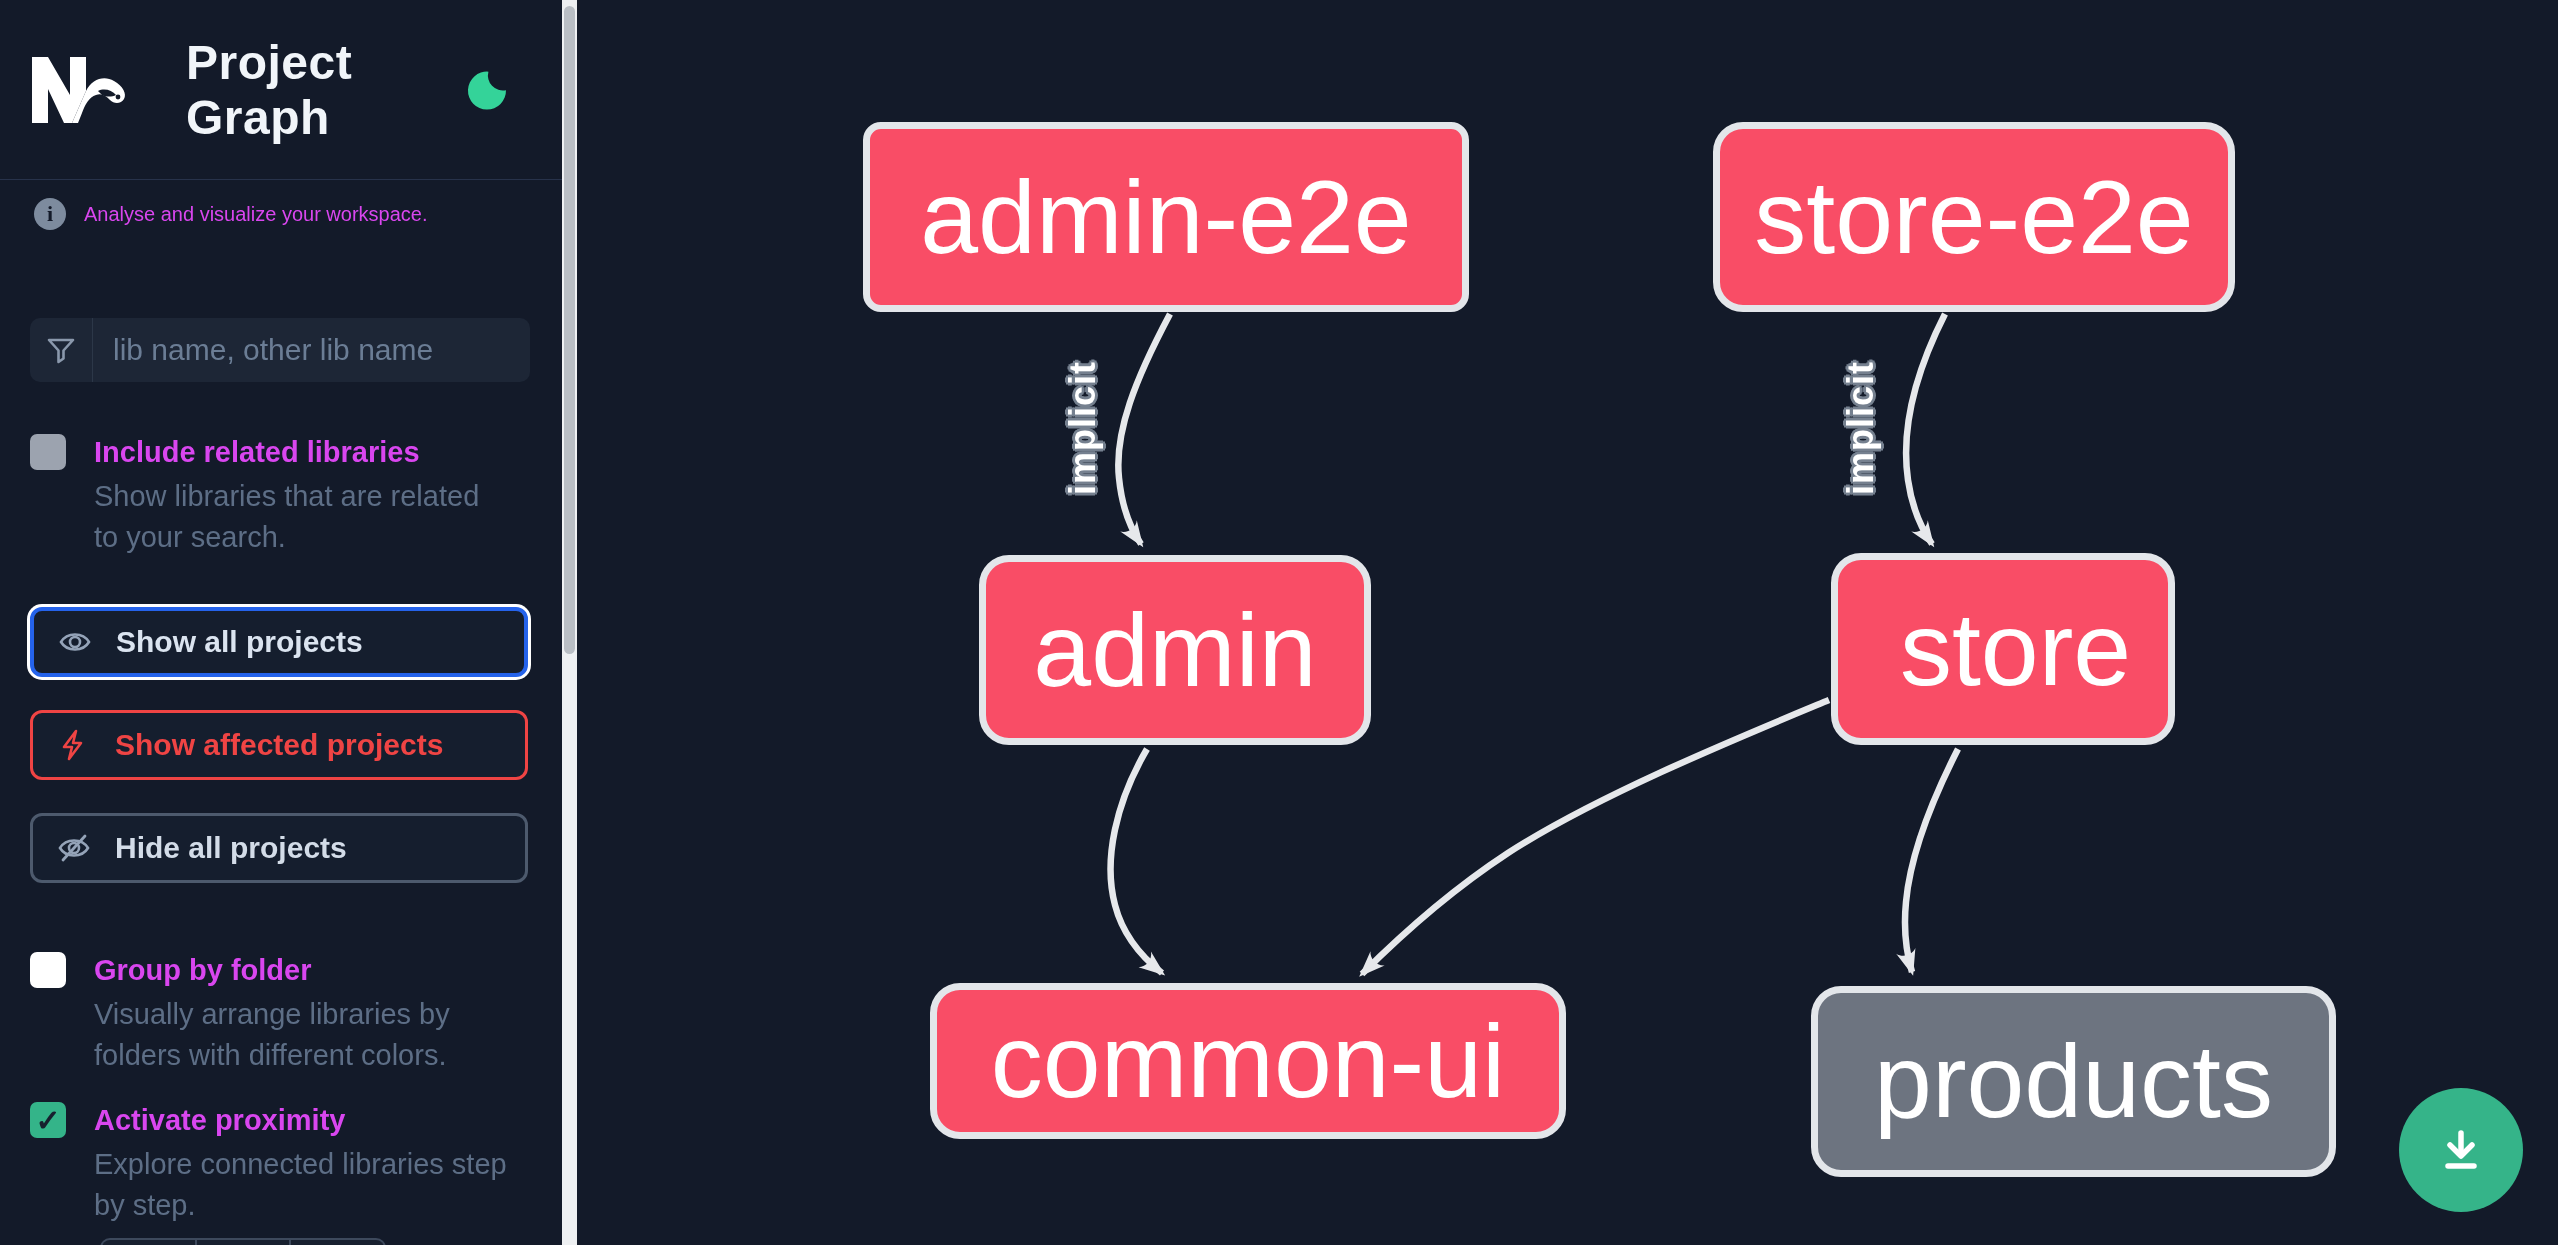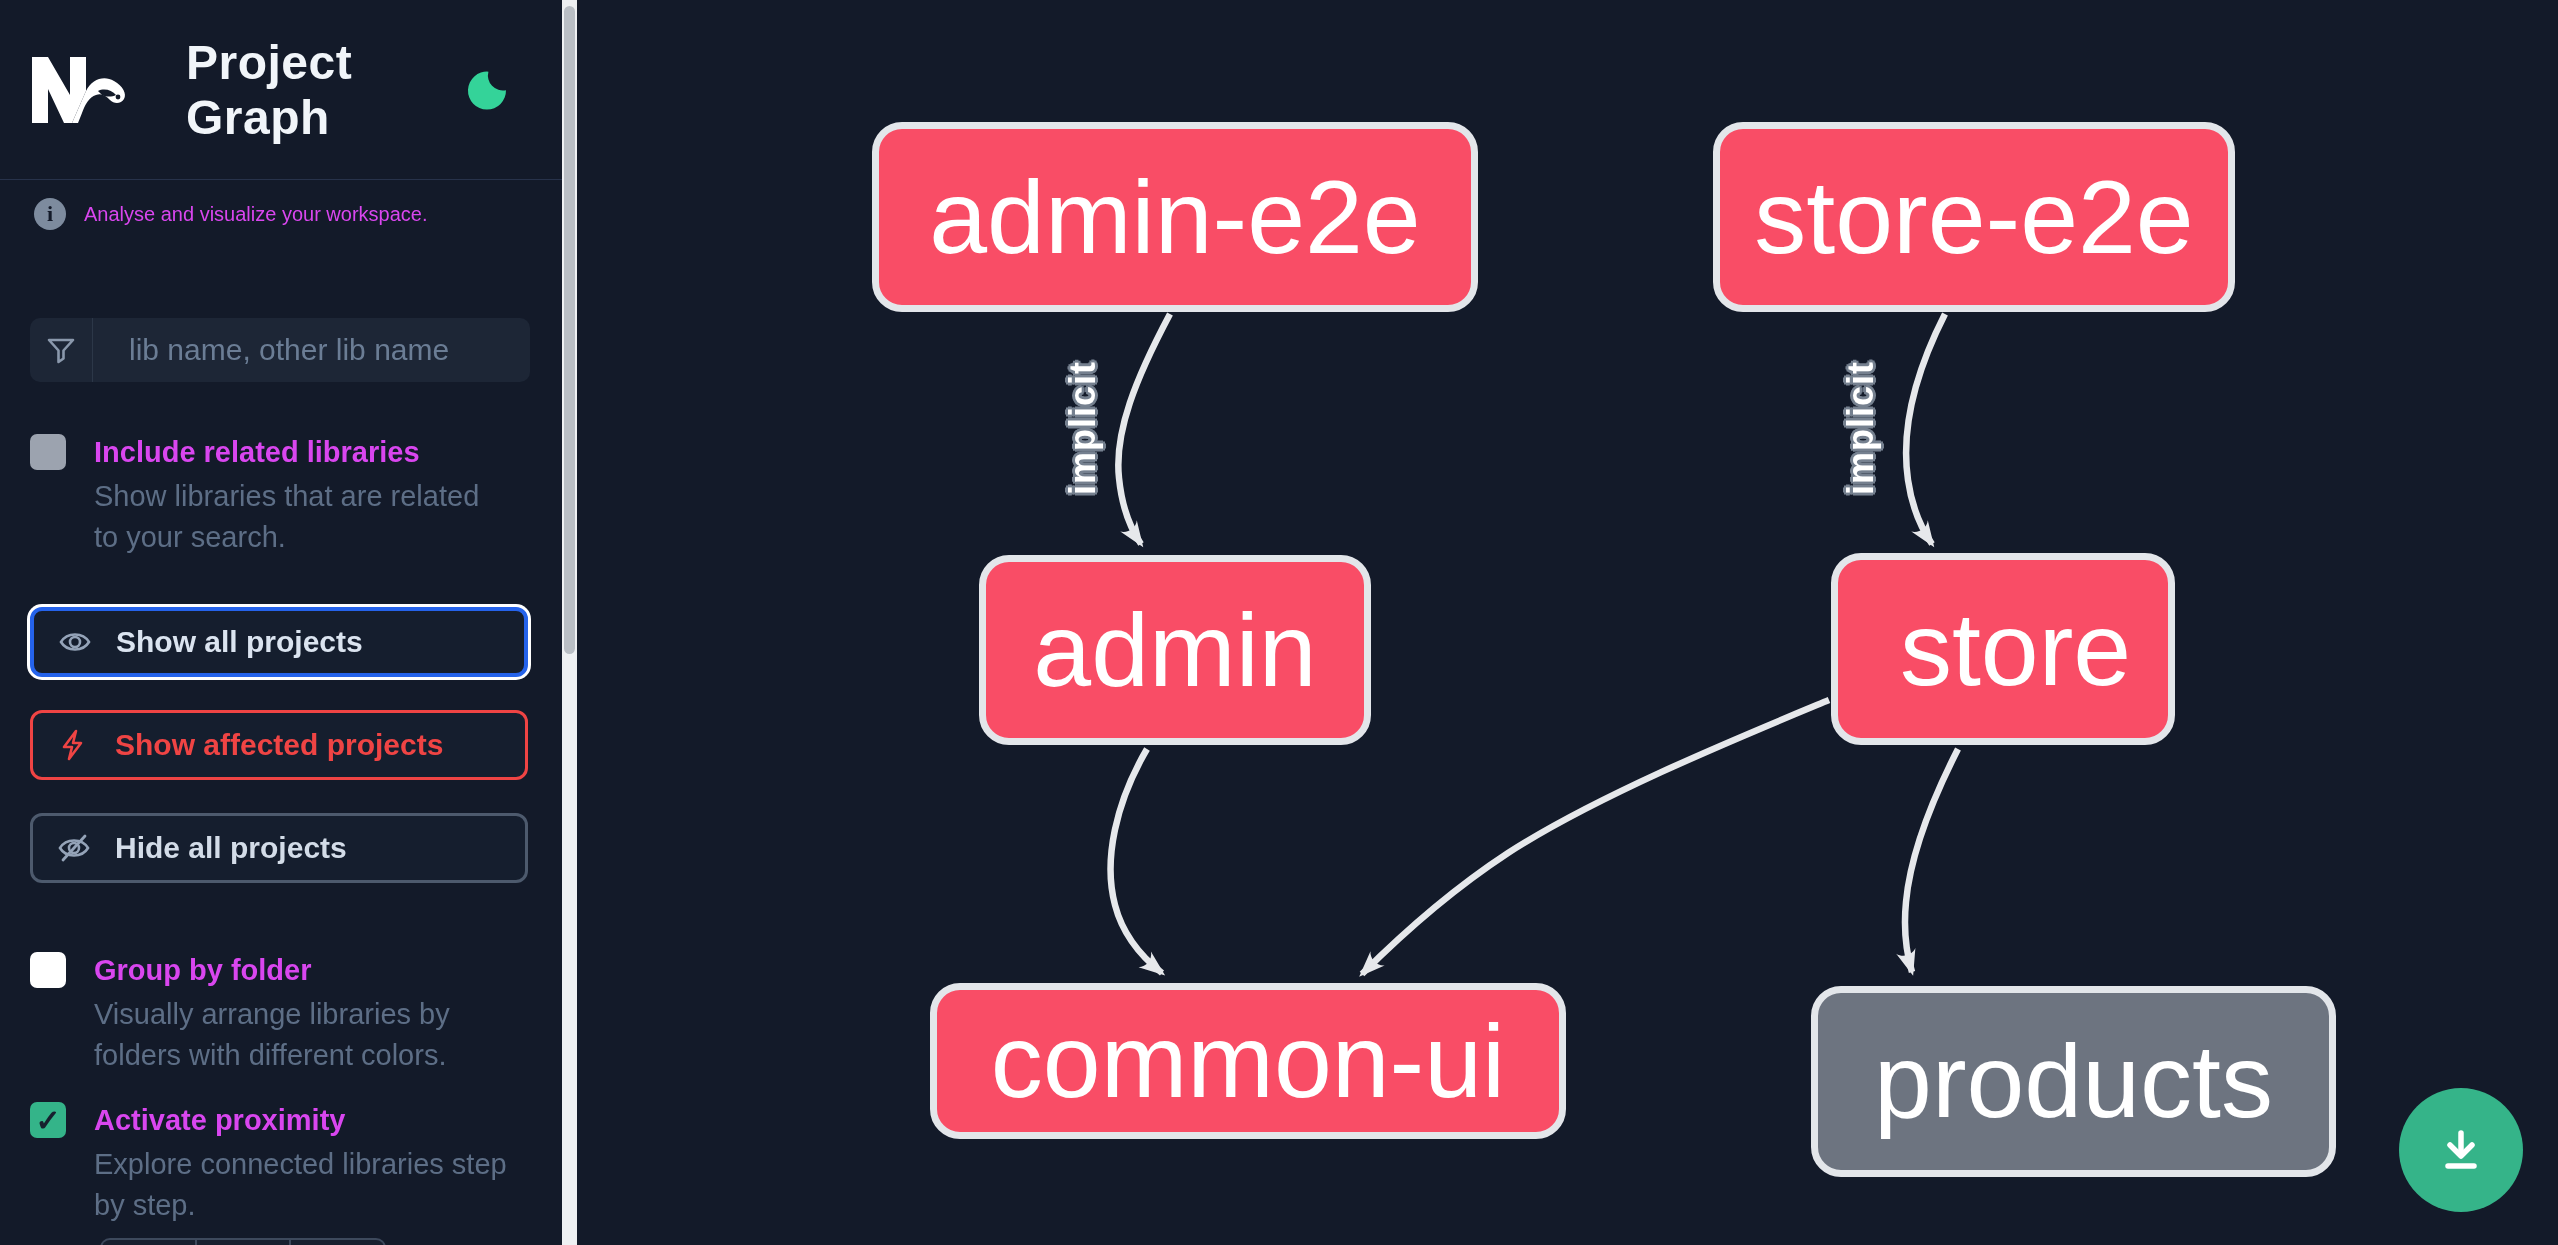--- a/index.html
+++ b/index.html
@@ -14,21 +14,21 @@
   .sidebar{position:absolute;left:0;top:0;width:562px;height:1245px;background:#131a29;z-index:5;}
   .app-header{position:absolute;left:0;top:0;width:562px;height:180px;display:flex;align-items:center;border-bottom:1px solid #27324a;box-sizing:border-box;padding-left:30px;}
   .logo-svg{width:100px;height:66px;flex:0 0 auto;}
   .app-title{margin-left:56px;font-size:48px;font-weight:700;color:#f1f5f9;letter-spacing:0.5px;}
   .theme-btn{margin-left:auto;margin-right:52px;width:46px;height:46px;background:none;border:none;padding:0;cursor:pointer;}
 
   .info-row{position:absolute;left:34px;top:198px;width:500px;display:flex;align-items:center;gap:18px;}
   .info-icon{width:32px;height:32px;border-radius:50%;background:#7d8b9e;color:#131a29;font-weight:700;font-size:22px;display:flex;align-items:center;justify-content:center;flex:0 0 auto;font-family:"Liberation Serif",serif;}
   .info-text{font-size:20px;color:#d946ef;}
 
-  .search-box{position:absolute;left:30px;top:318px;width:500px;height:64px;background:#1d2636;border-radius:10px;display:flex;align-items:stretch;box-sizing:border-box;gap:16px;}
+  .search-box{position:absolute;left:30px;top:318px;width:500px;height:64px;background:#1d2636;border-radius:10px;display:flex;align-items:stretch;box-sizing:border-box;}
   .search-icon-cell{width:62px;display:flex;align-items:center;justify-content:center;border-right:1px solid #2c3748;flex:0 0 auto;}
   .search-input{flex:1;background:transparent;border:none;outline:none;color:#cbd5e1;font-size:30px;padding:0 20px;font-family:"Liberation Sans",sans-serif;}
   .search-input::placeholder{color:#6b7d95;opacity:1;}
 
   .toggle-row{position:absolute;left:30px;width:478px;}
   .toggle-row .cbx{position:absolute;left:0;top:2px;width:36px;height:36px;border-radius:7px;cursor:pointer;}
   .cbx-gray{background:#9ca3af;}
   .cbx-white{background:#ffffff;}
   .cbx-green{background:#34b489;color:#17202e;font-size:30px;font-weight:700;display:flex;align-items:center;justify-content:center;}
   .toggle-body{margin-left:64px;}
@@ -181,21 +181,21 @@
       <path marker-end="url(#arrow)" d="M1945 314 C1914 375 1901 432 1908 480 C1912 508 1921 528 1932 544"></path>
       <path marker-end="url(#arrow)" d="M1147 749 C1116 802 1103 860 1115 905 C1123 936 1143 958 1162 973"></path>
       <path marker-end="url(#arrow)" d="M1829 700 C1740 737 1598 795 1508 853 C1447 893 1396 940 1362 974"></path>
       <path marker-end="url(#arrow)" d="M1958 749 C1931 802 1910 858 1906 902 C1903 932 1907 955 1912 972"></path>
     </g>
   </svg>
 
   <div class="edge-label el-1" style="left:506px;">implicit</div>
   <div class="edge-label el-2" style="left:1284px;">implicit</div>
 
-  <div class="node affected n-admin-e2e" style="left:295px;">admin-e2e</div>
+  <div class="node affected n-admin-e2e" style="left:286px;border-radius:18px;">admin-e2e</div>
   <div class="node affected n-store-e2e" style="left:1136px;">store-e2e</div>
   <div class="node affected n-admin" style="left:402px;">admin</div>
   <div class="node affected n-store" style="left:1254px;">store</div>
   <div class="node affected n-common-ui" style="left:353px;">common-ui</div>
   <div class="node unaffected n-products" style="left:1234px;">products</div>
 
 </main>
 
 <button class="fab">
   <svg width="56" height="56" viewBox="0 0 56 56">

